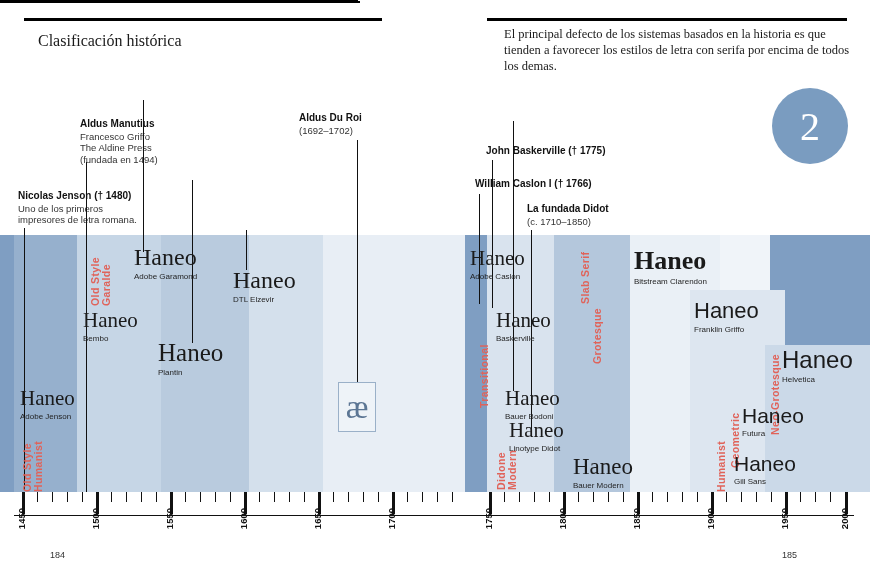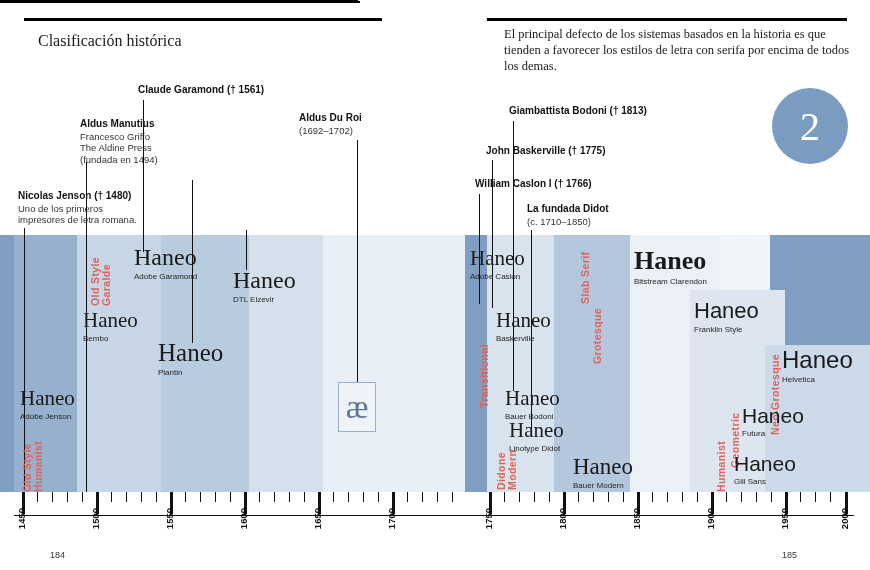--- a/index.html
+++ b/index.html
@@ -124,23 +124,20 @@
   <div class="leader" style="left:24px;top:228px;height:262px;"></div>
 
   <div class="callout" style="left:80px;top:118px;width:105px;">
     <span class="t">Aldus Manutius</span>
     <span class="s" style="white-space:pre-line;">Francesco Griffo
 The Aldine Press
 (fundada en 1494)</span>
   </div>
   <div class="leader" style="left:86px;top:162px;height:330px;"></div>
 
-  <div class="callout" style="left:138px;top:84px;width:160px;">
-    <span class="t">Claude Garamond († 1561)</span>
-  </div>
   <div class="leader" style="left:143px;top:100px;height:152px;"></div>
 
   <div class="leader" style="left:192px;top:180px;height:163px;"></div>
 
   <div class="leader" style="left:246px;top:230px;height:40px;"></div>
 
   <div class="callout" style="left:299px;top:112px;width:120px;">
     <span class="t">Aldus Du Roi</span>
     <span class="s">(1692–1702)</span>
   </div>
@@ -149,23 +146,20 @@
   <div class="callout" style="left:475px;top:178px;width:150px;">
     <span class="t">William Caslon I († 1766)</span>
   </div>
   <div class="leader" style="left:479px;top:194px;height:110px;"></div>
 
   <div class="callout" style="left:486px;top:145px;width:150px;">
     <span class="t">John Baskerville († 1775)</span>
   </div>
   <div class="leader" style="left:492px;top:160px;height:148px;"></div>
 
-  <div class="callout" style="left:509px;top:105px;width:180px;">
-    <span class="t">Giambattista Bodoni († 1813)</span>
-  </div>
   <div class="leader" style="left:513px;top:121px;height:270px;"></div>
 
   <div class="callout" style="left:527px;top:203px;width:130px;">
     <span class="t">La fundada Didot</span>
     <span class="s">(c. 1710–1850)</span>
   </div>
   <div class="leader" style="left:531px;top:230px;height:200px;"></div>
 
   <div class="vlabel" style="left:22px;top:432px;height:60px;">Old Style
 Humanist</div>
@@ -232,21 +226,21 @@
     <span class="cap">Bauer Modern</span>
   </div>
 
   <div class="sample" style="left:634px;top:248px;">
     <span class="word" style="font-size:26px;font-weight:bold;">Haneo</span>
     <span class="cap">Bitstream Clarendon</span>
   </div>
 
   <div class="sample sans" style="left:694px;top:300px;">
     <span class="word" style="font-size:22px;">Haneo</span>
-    <span class="cap">Franklin Style</span>
+    <span class="cap">Franklin Griffo</span>
   </div>
 
   <div class="sample sans" style="left:782px;top:348px;">
     <span class="word" style="font-size:24px;">Haneo</span>
     <span class="cap">Helvetica</span>
   </div>
 
   <div class="sample sans" style="left:742px;top:405px;">
     <span class="word" style="font-size:21px;">Haneo</span>
     <span class="cap">Futura</span>

